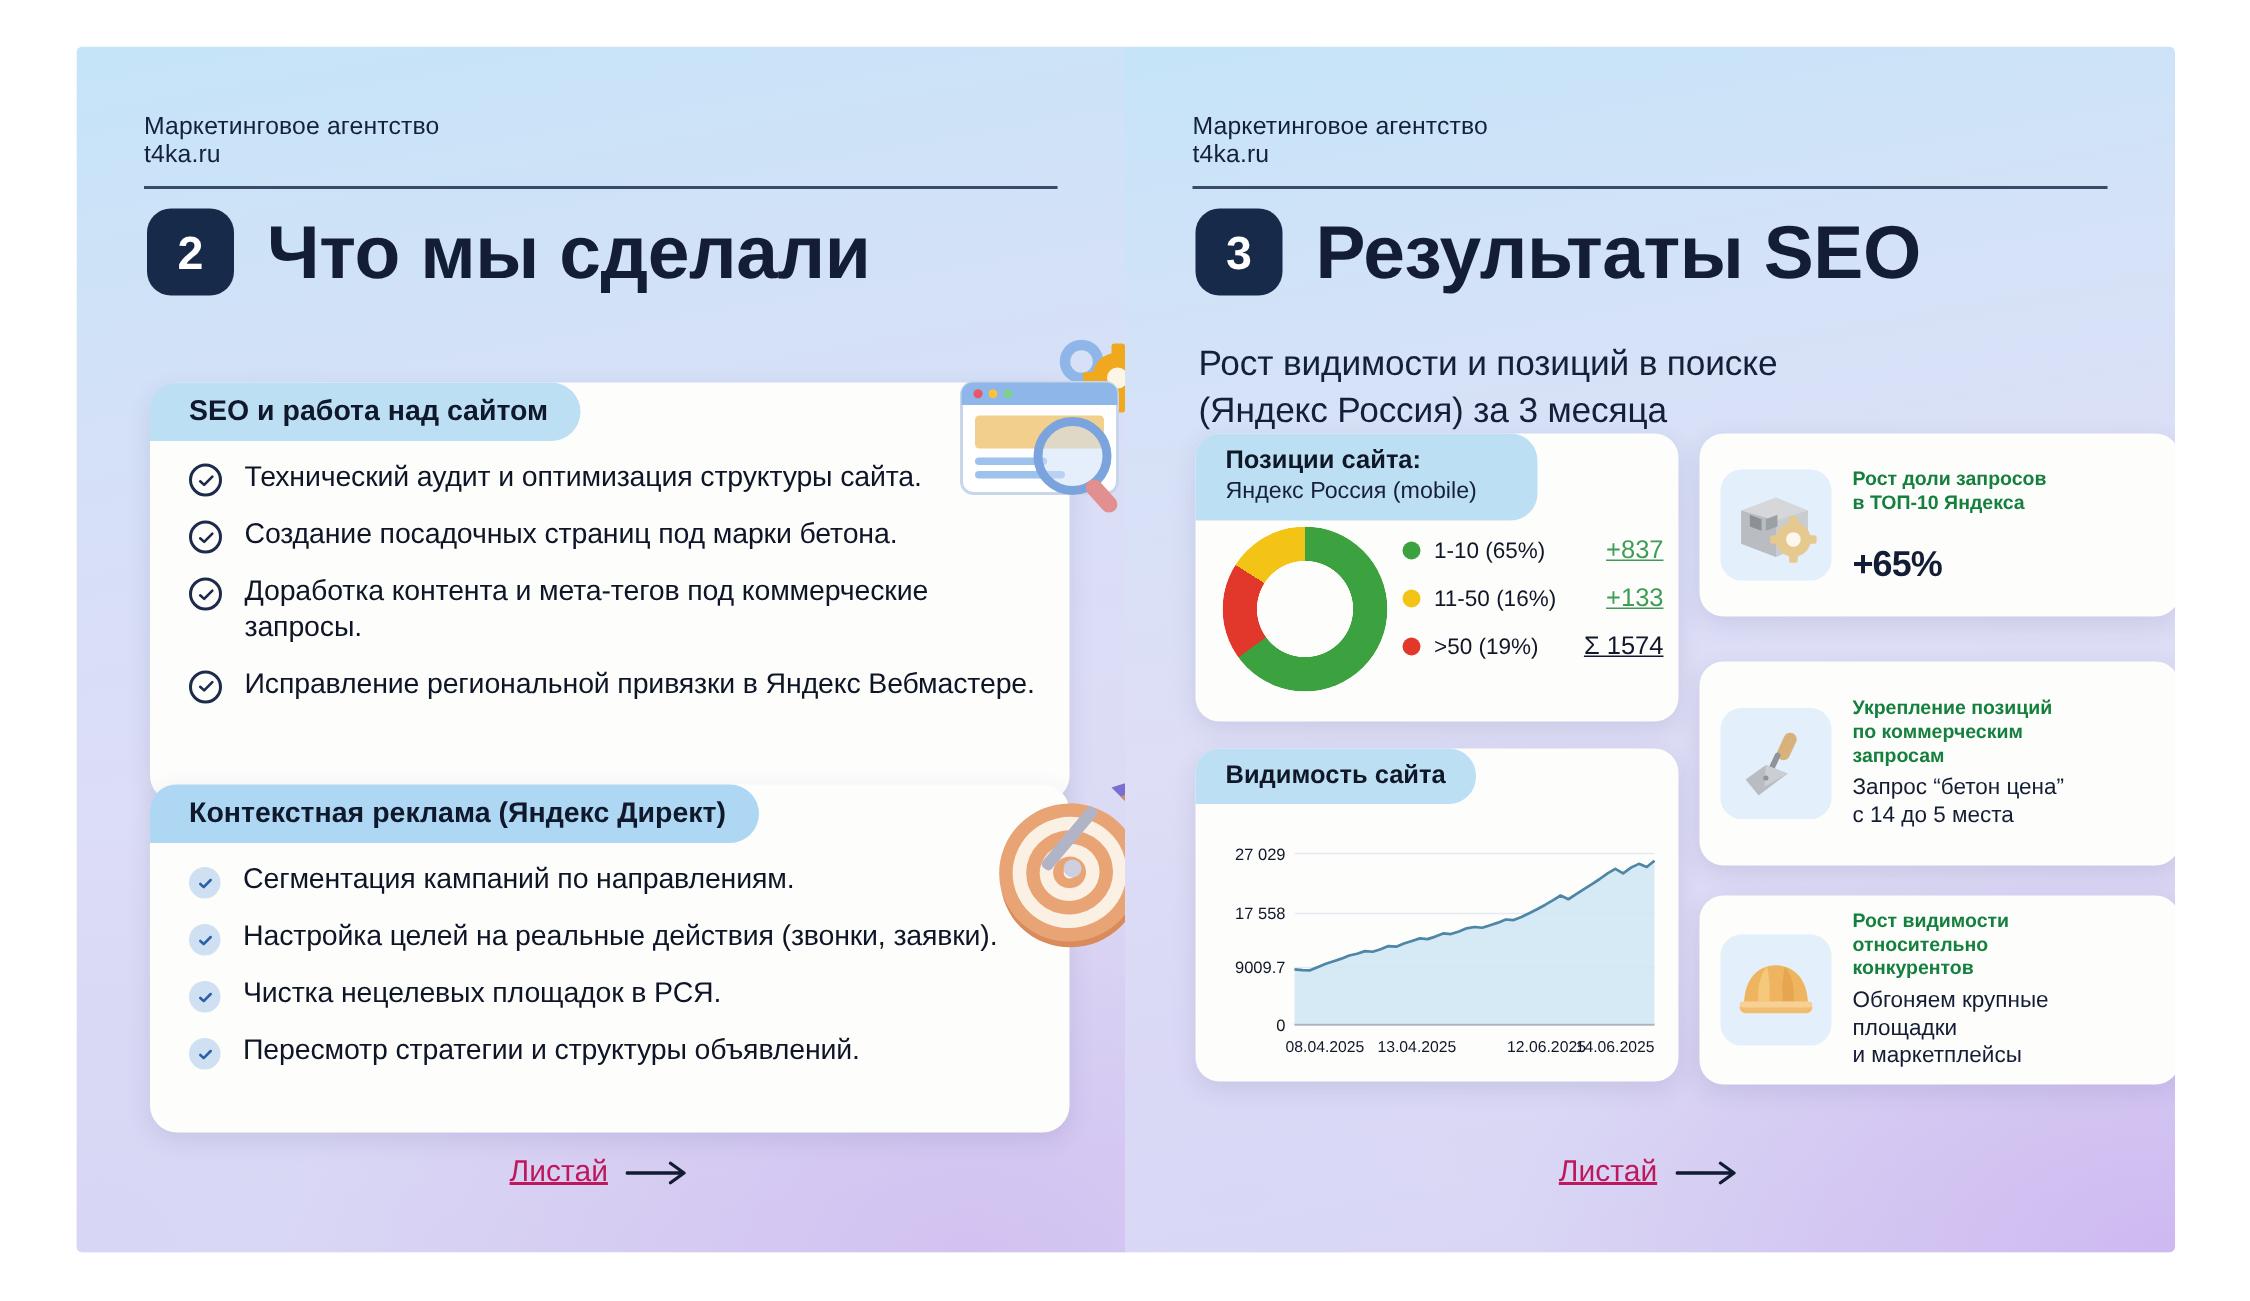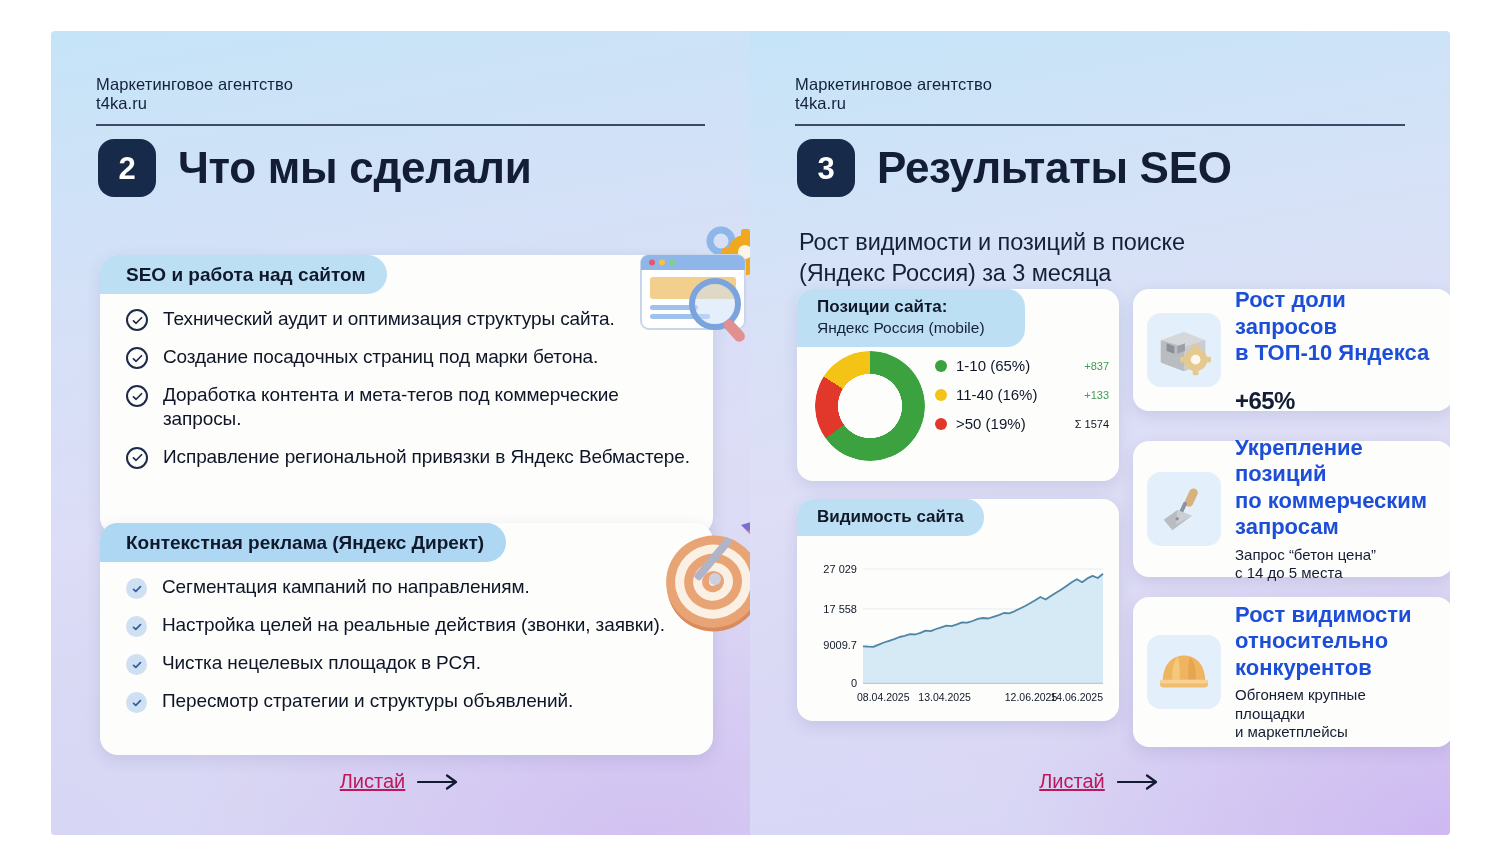--- a/index.html
+++ b/index.html
@@ -52,21 +52,21 @@
     position: absolute; left: 47px; top: 108px;
     display: flex; align-items: center; gap: 22px;
   }
   .num-badge {
     width: 58px; height: 58px; border-radius: 16px;
     background: #182a4a; color: #ffffff;
     display: flex; align-items: center; justify-content: center;
     font-size: 31px; font-weight: bold; line-height: 1;
   }
   .title-text {
-    font-size: 44px; font-weight: bold; color: #131d35;
+    font-size: 50px; font-weight: bold; color: #131d35;
     letter-spacing: -.3px; line-height: 1;
   }
   .subtitle {
     position: absolute; left: 49px; top: 196px;
     font-size: 23.5px; color: #141f38; line-height: 1.33; letter-spacing: -.1px;
   }
 
   
   .wcard {
     position: absolute;
@@ -137,48 +137,48 @@
       var(--c2) var(--s2)    var(--s3),
       var(--c3) var(--s3)    1turn);
     -webkit-mask: radial-gradient(circle, transparent 41%, #000 41.5%);
     mask: radial-gradient(circle, transparent 41%, #000 41.5%);
   }
   .legend { position: absolute; left: 138px; top: 68px; right: 10px; }
   .legend-row { display: flex; align-items: center; margin-bottom: 12px; }
   .legend-row:last-child { margin-bottom: 0; }
   .dot { width: 12px; height: 12px; border-radius: 50%; flex: 0 0 auto; margin-right: 9px; }
   .lg-label { font-size: 15px; color: #0f1729; white-space: nowrap; }
-  .lg-delta { font-size: 11px; margin-left: auto; padding-left: 8px; white-space: nowrap; }
+  .lg-delta { font-size: 17px; margin-left: auto; padding-left: 8px; white-space: nowrap; text-decoration: underline; }
   .lg-delta.green { color: #3f9c55; }
   .lg-delta.dark  { color: #10182a; }
 
   
   .chart-area { position: absolute; left: 10px; top: 56px; width: 302px; height: 160px; }
   .chart-svg { width: 302px; height: 160px; display: block; }
   .ax-label { font-size: 11px; fill: #101828; font-family: "Liberation Sans", sans-serif; }
   .xt-label { font-size: 10.5px; fill: #101828; font-family: "Liberation Sans", sans-serif; }
 
   
   .rcard {
     position: absolute; left: 383px; width: 320px;
     background: #fdfdfc; border-radius: 16px;
     box-shadow: 0 5px 16px rgba(60,60,120,.12);
     display: flex; align-items: center; gap: 14px;
     padding: 14px 16px 14px 14px;
   }
   #rcard-1 { top: 258px; height: 122px; }
   #rcard-2 { top: 410px; height: 136px; }
-  #rcard-3 { top: 566px; height: 150px; }
+  #rcard-3 { top: 566px; height: 126px; }
   .rc-icon {
     flex: 0 0 auto; width: 74px; height: 74px;
     border-radius: 14px; background: #e3f0fb;
     display: flex; align-items: center; justify-content: center;
   }
   .rc-body { min-width: 0; }
-  .rc-title { font-size: 22px; font-weight: bold; color: #1d4ed8; line-height: 1.2; }
+  .rc-title { font-size: 13px; font-weight: bold; color: #15803d; line-height: 1.2; }
   .rc-big   { font-size: 24px; font-weight: bold; color: #131d35; line-height: 1.05; margin-top: 21px; letter-spacing: -.6px; }
   .rc-sub   { font-size: 15px; color: #141d33; line-height: 1.25; margin-top: 5px; }
 
   
   .footer {
     position: absolute; left: 0; right: 0; bottom: 42px;
     display: flex; align-items: center; justify-content: center; gap: 12px;
   }
   .footer-text { font-size: 20px; color: #be185d; text-decoration: underline; }
   .footer svg { display: block; }
@@ -381,21 +381,21 @@
           <div class="donut" id="donut" style="--c1: #3ba23f; --c2: #f3c316; --c3: #e1382b; --s1: 0.65turn; --s2: 0.8400000000000001turn; --s3: 1turn;"></div>
         </div>
         <div class="legend">
           <div class="legend-row">
             <span class="dot" id="dot0" style="background: rgb(59, 162, 63);"></span>
             <span class="lg-label">1-10 (65%)</span>
             <span class="lg-delta green">+837</span>
           </div>
           <div class="legend-row">
             <span class="dot" id="dot1" style="background: rgb(243, 195, 22);"></span>
-            <span class="lg-label">11-40 (16%)</span>
+            <span class="lg-label">11-50 (16%)</span>
             <span class="lg-delta green">+133</span>
           </div>
           <div class="legend-row">
             <span class="dot" id="dot2" style="background: rgb(225, 56, 43);"></span>
             <span class="lg-label">&gt;50 (19%)</span>
             <span class="lg-delta dark">Σ 1574</span>
           </div>
         </div>
       </div>
 

